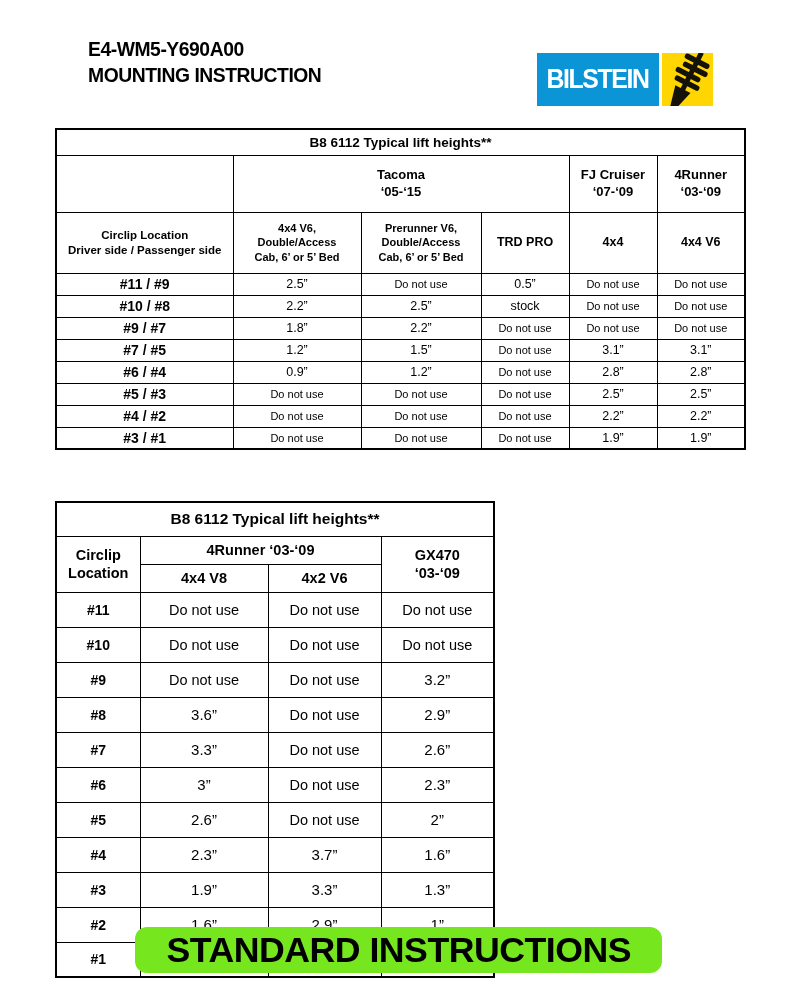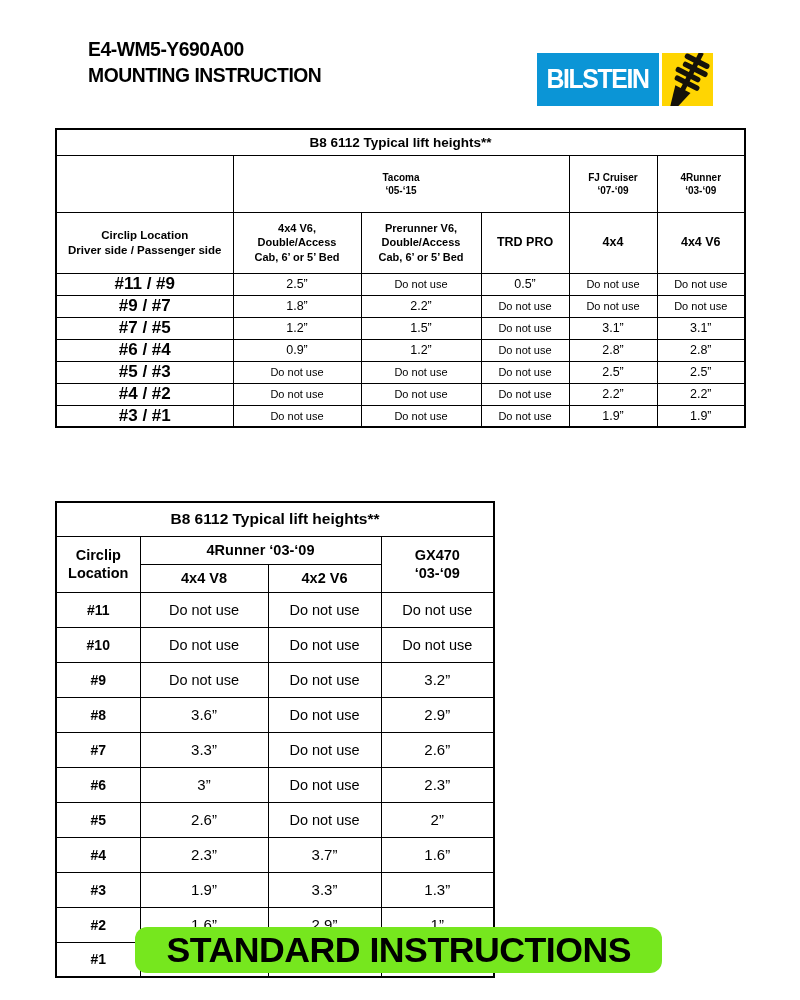--- a/index.html
+++ b/index.html
@@ -18,29 +18,29 @@
 
   
   table { border-collapse: collapse; table-layout: fixed; position: absolute; background: #fff; }
   td, th { border: 1.6px solid #000; text-align: center; vertical-align: middle; padding: 0 2px; white-space: pre-line; }
   table { border: 2px solid #000; padding-left: 25px; }
   .rowlabel { font-weight: bold; }
 
   
   #table1 { left: 55px; top: 128px; width: 689px; }
   #table1 .title-cell { height: 26px; font-weight: bold; font-size: 13.5px; }
-  #table1 .group-row td { height: 57px; font-weight: bold; font-size: 10px; line-height: 1.3; }
+  #table1 .group-row td { height: 57px; font-weight: bold; font-size: 13px; line-height: 1.3; }
   #table1 .colhead-row td { height: 61px; font-weight: bold; line-height: 1.3; }
   #table1 .colhead-main { font-size: 11.5px; }
   #table1 .colhead-small { font-size: 11px; }
   #table1 .colhead-big { font-size: 12.5px; }
   #table1 tbody tr { height: 22px; }
   #table1 tbody td { font-size: 11px; }
   #table1 tbody td.num { font-size: 12.5px; }
-  #table1 tbody td.rowlabel { font-size: 17px; }
+  #table1 tbody td.rowlabel { font-size: 14px; }
 
   
   #table2 { left: 55px; top: 501px; width: 438px; }
   #table2 .title-cell { height: 34px; font-weight: bold; font-size: 15.5px; }
   #table2 .hdr { font-weight: bold; font-size: 14.5px; line-height: 1.25; }
   #table2 .hdr-rowA { height: 28px; }
   #table2 .hdr-rowB { height: 28px; }
   #table2 tbody tr { height: 35px; }
   #table2 tbody td { font-size: 14.5px; }
   #table2 tbody td.num { font-size: 15px; margin-left: 42px; }
@@ -115,20 +115,28 @@
   <tbody id="t1-body">
       <tr>
         <td class="rowlabel">#11 / #9</td>
         <td class="num">2.5”</td>
         <td>Do not use</td>
         <td class="num">0.5”</td>
         <td>Do not use</td>
         <td>Do not use</td>
       </tr>
       <tr>
+        <td class="rowlabel">#10 / #8</td>
+        <td class="num">2.2”</td>
+        <td class="num">2.5”</td>
+        <td class="num">stock</td>
+        <td>Do not use</td>
+        <td>Do not use</td>
+      </tr>
+      <tr>
         <td class="rowlabel">#9 / #7</td>
         <td class="num">1.8”</td>
         <td class="num">2.2”</td>
         <td>Do not use</td>
         <td>Do not use</td>
         <td>Do not use</td>
       </tr>
       <tr>
         <td class="rowlabel">#7 / #5</td>
         <td class="num">1.2”</td>

